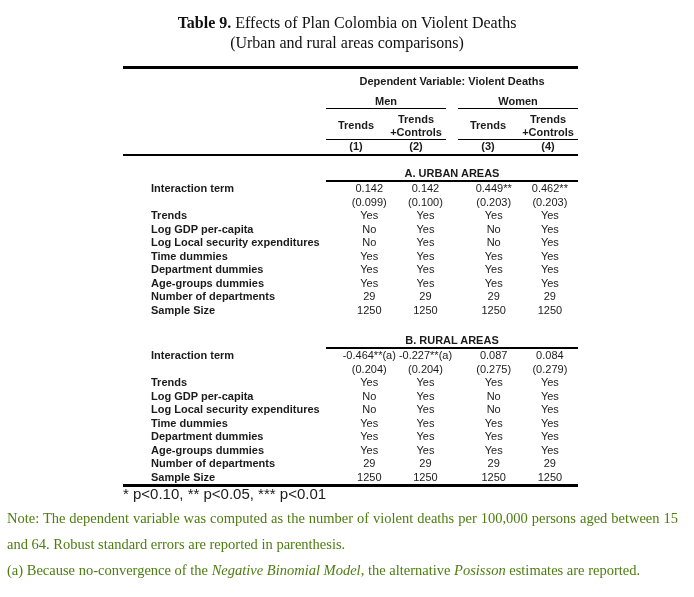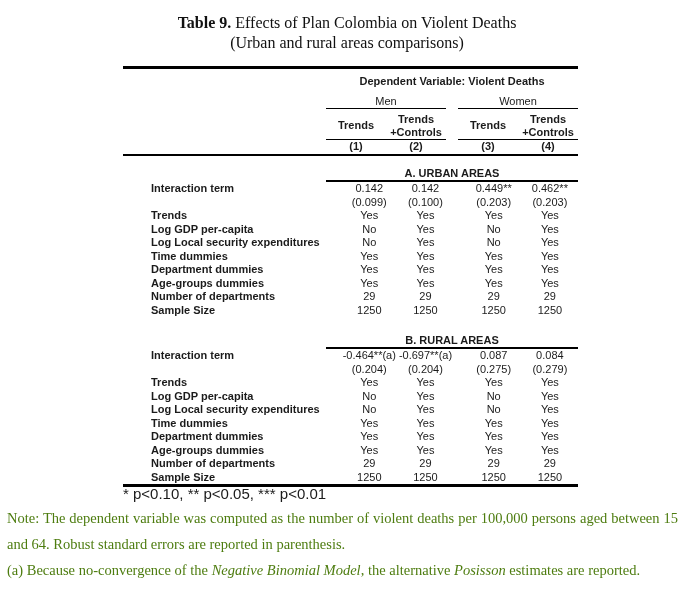--- a/index.html
+++ b/index.html
@@ -17,21 +17,21 @@
   .tbl { width:455px; margin:13px 12px 0 123px; font-size:11px; }
   .rule { background:#000; }
   .rule.thick { height:3px; }
   .rule.mid { height:2px; margin-top:1px; }
   .depvar {
     margin:5px 0 0 203px; width:252px; text-align:center;
     font-weight:bold; height:14px; line-height:14px;
   }
   .grp-row { display:flex; margin-top:7px; margin-left:203px; }
   .grp {
-    width:120px; text-align:center; font-weight:normal;
+    width:120px; text-align:center; font-weight:bold;
     height:13px; line-height:13px; border-bottom:1px solid #000;
   }
   .gut { width:12px; }
   .colhdr-row { display:flex; margin-top:3px; margin-left:203px; }
   .grp2 { width:120px; display:flex; align-items:center; height:27px; border-bottom:1px solid #000; }
   .colhdr { width:60px; text-align:center; font-weight:bold; line-height:13px; }
   .nums-row { display:flex; margin-left:203px; height:13px; line-height:13px; }
   .num { width:60px; text-align:center; font-weight:bold; }
   .panel-title-row {
     margin-left:203px; width:252px; text-align:center; font-weight:bold;
@@ -165,21 +165,21 @@
       <div class="cell">1250</div>
       <div class="cell cg">1250</div>
       <div class="cell">1250</div>
     </div>
 
     <div class="panel-title-row pb">B. RURAL AREAS</div>
 
     <div class="trow">
       <div class="lbl">Interaction term</div>
       <div class="cell">-0.464**(a)</div>
-      <div class="cell">-0.697**(a)</div>
+      <div class="cell">-0.227**(a)</div>
       <div class="cell cg">0.087</div>
       <div class="cell">0.084</div>
     </div>
     <div class="trow">
       <div class="lbl"></div>
       <div class="cell">(0.204)</div>
       <div class="cell">(0.204)</div>
       <div class="cell cg">(0.275)</div>
       <div class="cell">(0.279)</div>
     </div>

